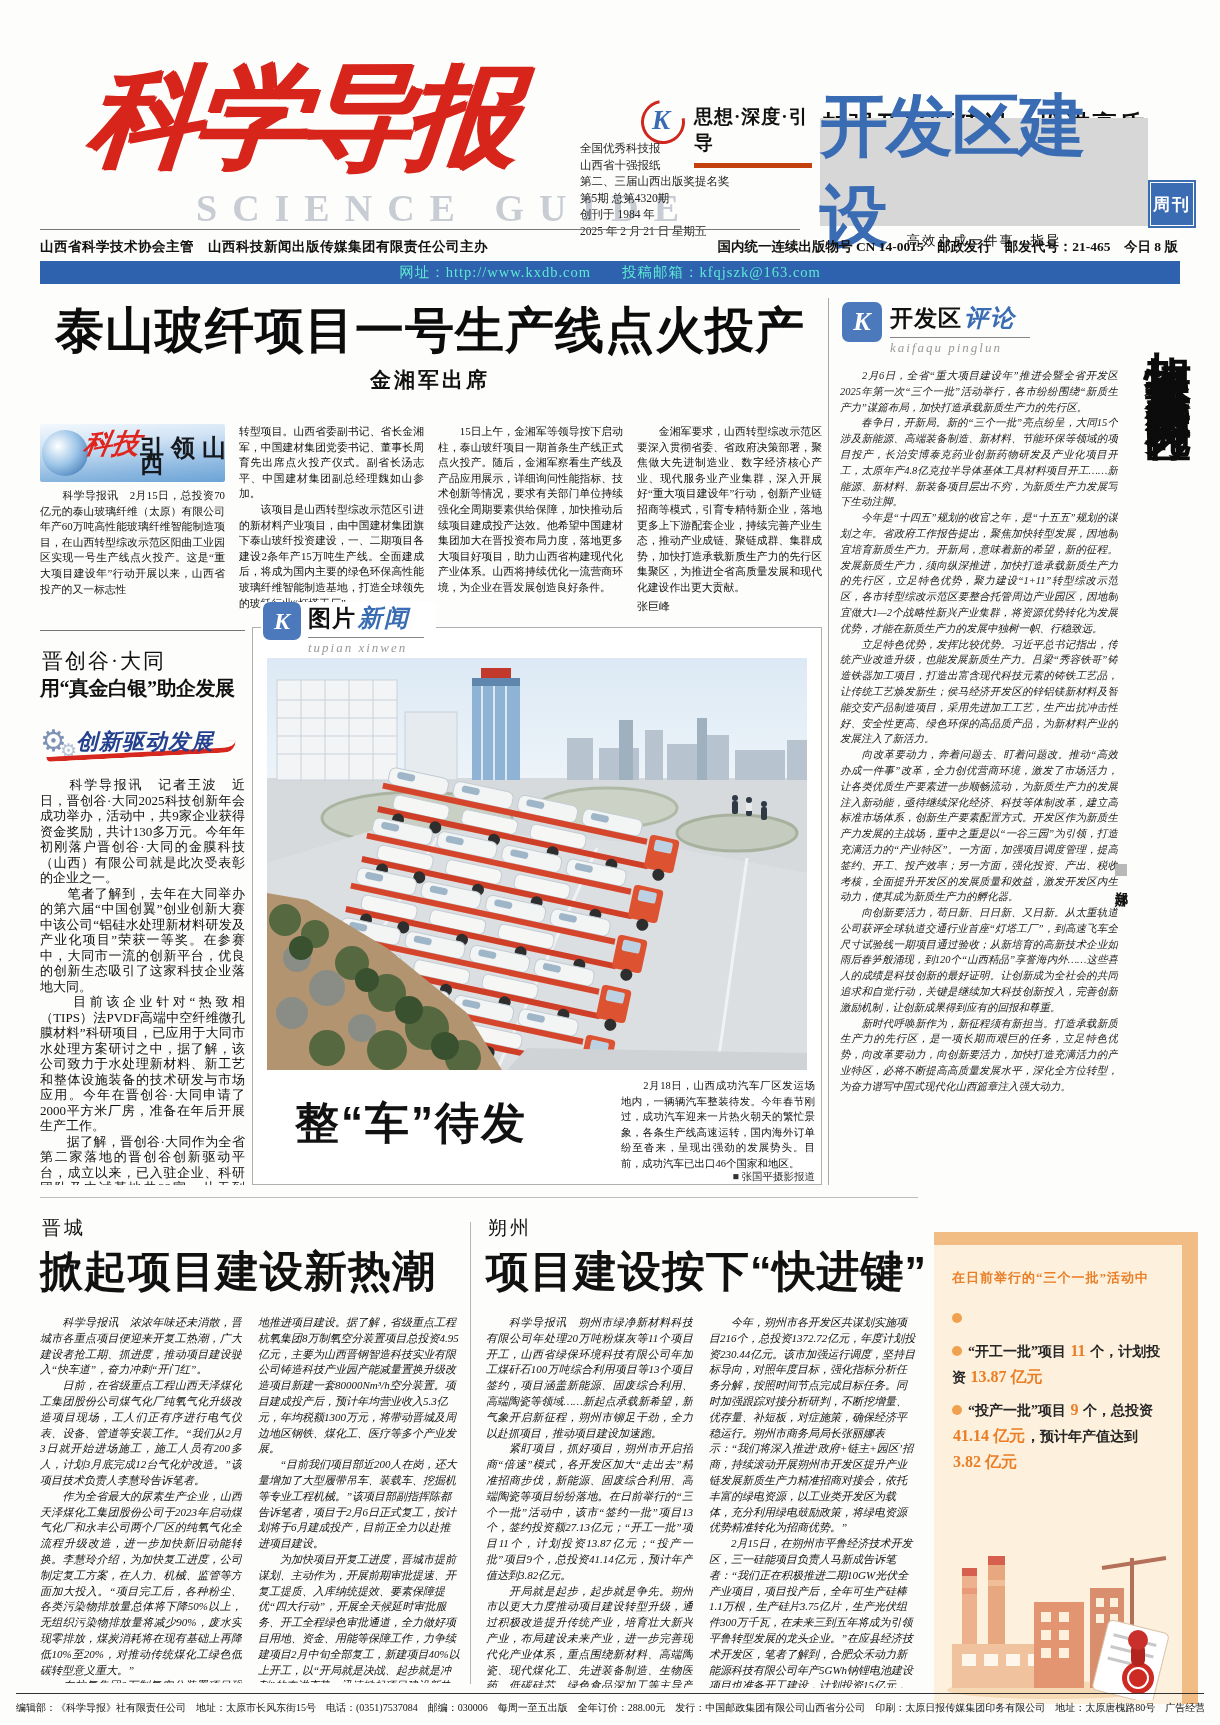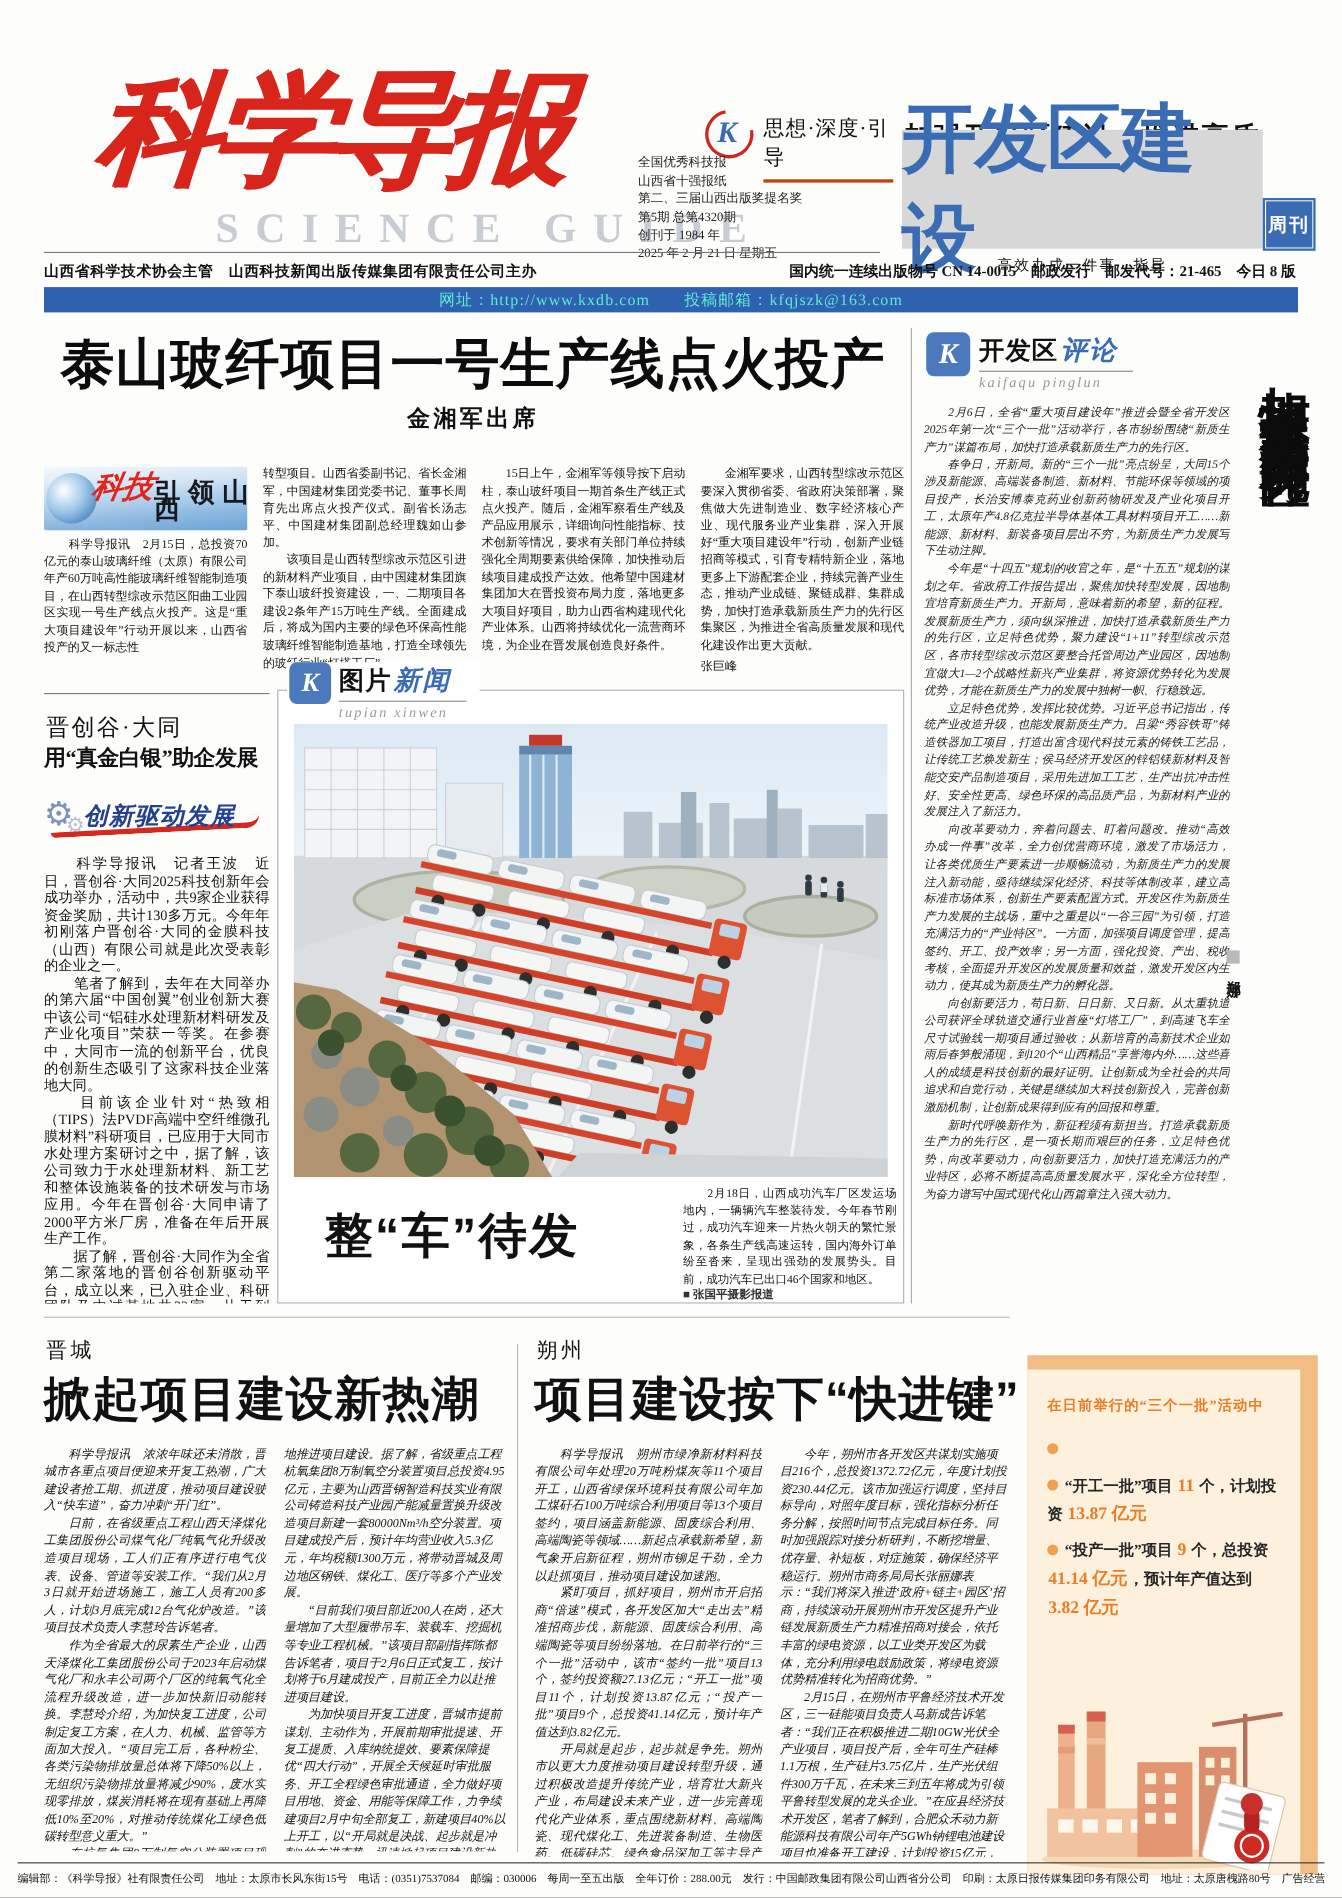--- a/index.html
+++ b/index.html
@@ -9,22 +9,22 @@
     background:#fdfdfb; overflow:hidden;
     font-family:"Liberation Serif","DejaVu Serif",serif; color:#111;
   }
   
   .mast-title{position:absolute;left:88px;top:42px;font-size:112px;font-weight:bold;font-style:italic;
     color:#d8251c;letter-spacing:-6px;transform:skewX(-5deg);text-shadow:2px 1px 0 #d8251c;white-space:nowrap;}
   .mast-en{position:absolute;left:196px;top:186px;font-size:38px;color:#c8cdd4;letter-spacing:15px;font-weight:bold;}
   .mast-k{position:absolute;left:641px;top:100px;width:44px;height:44px;}
   .mast-k .arc{position:absolute;inset:0;border:3px solid #d0261d;border-radius:50%;border-top-color:transparent;transform:rotate(35deg);}
   .mast-k .kk{position:absolute;left:11px;top:5px;font-size:27px;font-weight:bold;font-style:italic;color:#3a6cb4;font-family:"Liberation Serif",serif;}
-  .mast-slogan{position:absolute;left:694px;top:104px;font-size:19px;font-weight:normal;letter-spacing:1px;
-    border-bottom:3px solid #c2410c;padding-bottom:7px;width:118px;}
+  .mast-slogan{position:absolute;left:694px;top:104px;font-size:19px;font-weight:bold;letter-spacing:1px;
+    border-bottom:5px solid #c2410c;padding-bottom:7px;width:118px;}
   .mast-honors{position:absolute;left:580px;top:140px;width:228px;font-size:11.5px;line-height:16.5px;
     text-align:right;white-space:pre-line;color:#222;}
   .mast-slogan2{position:absolute;left:820px;top:108px;width:328px;text-align:center;font-size:25px;font-weight:bold;letter-spacing:2px;}
   .section-box{position:absolute;left:820px;top:118px;width:328px;height:108px;background:#d7d7d7;
     display:flex;align-items:center;justify-content:center;}
   .section-box .t{font-size:68px;font-weight:900;color:#3a6cb4;letter-spacing:-2px;
     font-family:"Liberation Sans","DejaVu Sans",sans-serif;}
   .weekly-badge{position:absolute;left:1150px;top:182px;width:44px;height:44px;background:#3a6cb4;
     border:1px solid #fff;outline:2px solid #3a6cb4;color:#fff;display:flex;align-items:center;justify-content:center;
     font-size:17px;font-weight:bold;letter-spacing:2px;}
@@ -68,21 +68,21 @@
   .ed-author{position:absolute;right:70px;top:568px;display:flex;flex-direction:column;align-items:center;gap:5px;}
   .ed-author .sq{width:12px;height:12px;background:#b9b9b9;}
   .ed-author .nm{writing-mode:vertical-rl;font-size:13px;font-weight:bold;letter-spacing:3px;}
   
   .photo-box{position:absolute;left:252px;top:627px;width:570px;height:558px;border:1px solid #b0b0b0;background:#fff;}
   .photo-logo{position:absolute;left:8px;top:-26px;background:#fff;padding:0 12px 0 2px;display:flex;gap:7px;align-items:flex-start;}
   .photo-img{position:absolute;left:14px;top:30px;width:540px;height:412px;}
   .caption-title{position:absolute;left:42px;top:466px;font-size:44px;font-weight:900;letter-spacing:2px;
     font-family:"Liberation Sans","DejaVu Sans",sans-serif;}
   .caption-text{position:absolute;left:368px;top:450px;width:194px;font-size:10.5px;line-height:15.5px;overflow:hidden;height:92px;}
-  .caption-credit{position:absolute;left:368px;top:542px;width:194px;font-size:10.5px;color:#333;font-weight:bold;}
+  .caption-credit{position:absolute;left:368px;top:542px;width:194px;text-align:right;font-size:10.5px;color:#333;}
   
   .left-story{position:absolute;left:40px;top:630px;width:205px;height:556px;border-top:1px solid #777;}
   .ls-kicker{position:absolute;left:2px;top:16px;font-size:21px;letter-spacing:2px;}
   .ls-headline{position:absolute;left:0;top:44px;font-size:20px;font-weight:900;letter-spacing:-.5px;white-space:nowrap;
     font-family:Liberation Serif, serif;}
   .drive-banner{position:absolute;left:0;top:92px;width:205px;height:40px;}
   .drive-banner .gear1{position:absolute;left:0;top:0;font-size:30px;color:#7d92b5;font-family:"DejaVu Sans",sans-serif;}
   .drive-banner .gear2{position:absolute;left:20px;top:16px;font-size:19px;color:#b3c2d8;font-family:"DejaVu Sans",sans-serif;}
   .drive-banner .swoosh{position:absolute;left:6px;top:22px;width:190px;height:12px;border-bottom:5px solid #d6281e;
     border-radius:0 0 100px 40px;transform:rotate(-3deg);}

